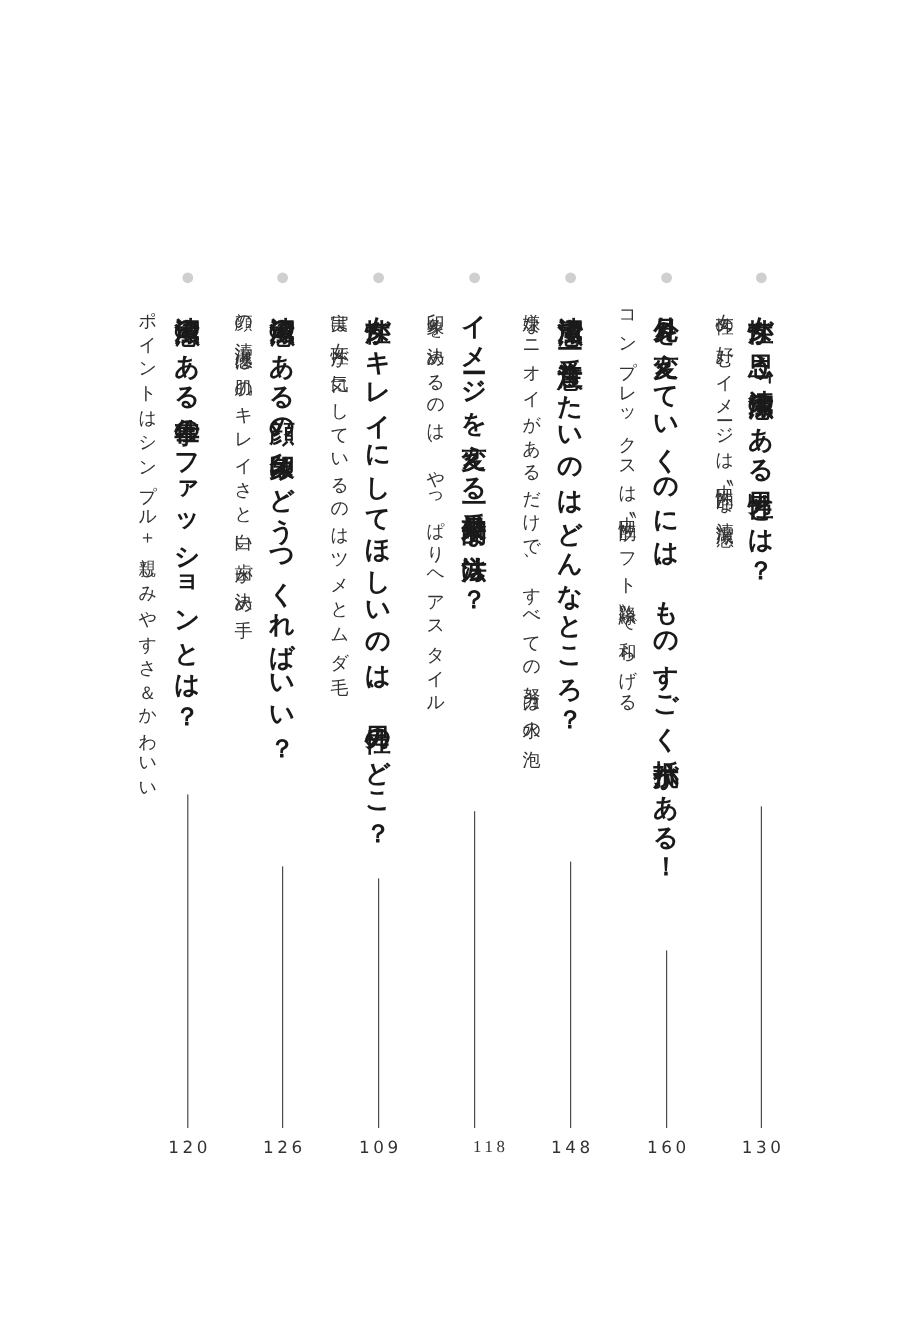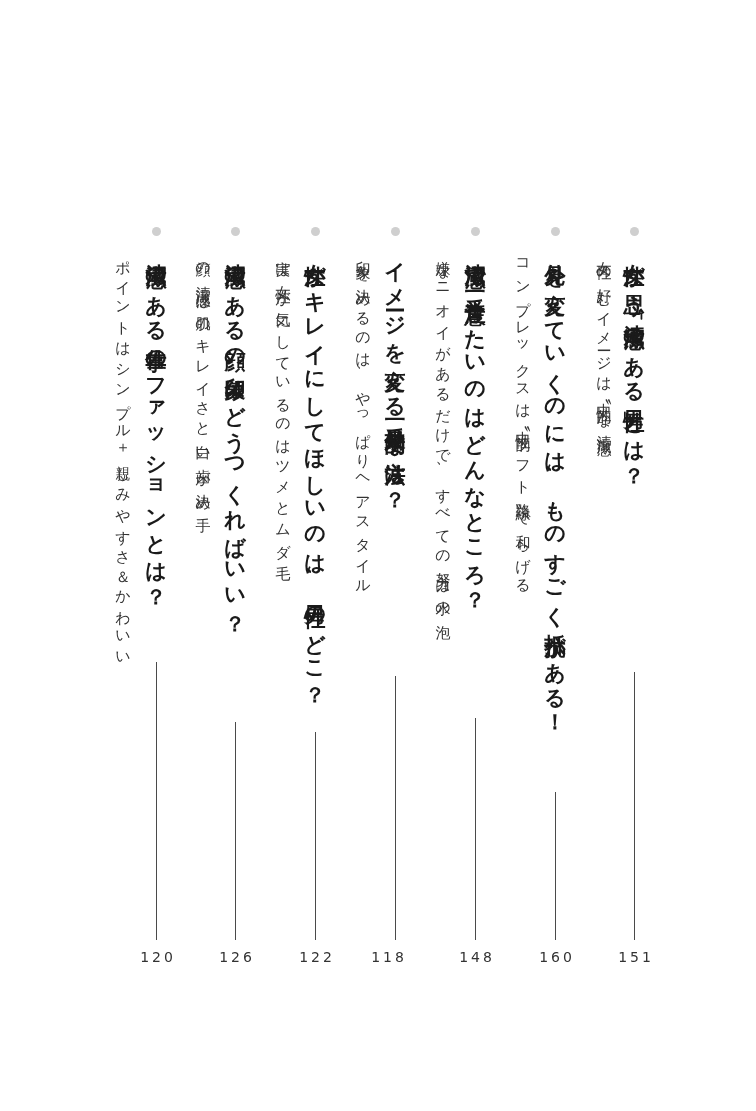--- a/index.html
+++ b/index.html
@@ -22,21 +22,21 @@
 </head>
 <body>
 
 <div class="toc">
 
   <div class="entry" style="left:594px;">
     <span class="dot" style="left:36px;"></span>
     <span class="title" style="left:29px;">女性が思う「清潔感のある男性」とは？</span>
     <span class="subtitle" style="left:2px;">女性の好むイメージは〝中性的な清潔感〟</span>
     <span class="leader" style="left:40px; top:672px; bottom:auto; height:268px;"></span>
-    <span class="page" style="left:12px;">151</span>
+    <span class="page" style="left:12px;">130</span>
   </div>
 
   <div class="entry" style="left:515px;">
     <span class="dot" style="left:36px;"></span>
     <span class="title" style="left:29px;">外見を変えていくのには、ものすごく抵抗がある！</span>
     <span class="subtitle" style="left:0px;">コンプレックスは〝中性的ソフト路線〟で和らげる</span>
     <span class="leader" style="left:40px; top:792px; bottom:auto; height:148px;"></span>
     <span class="page" style="left:12px;">160</span>
   </div>
 
@@ -46,29 +46,29 @@
     <span class="subtitle" style="left:0px;">嫌なニオイがあるだけで、すべての努力は水の泡</span>
     <span class="leader" style="left:40px; top:718px; bottom:auto; height:222px;"></span>
     <span class="page" style="left:12px;">148</span>
   </div>
 
   <div class="entry" style="left:355px;">
     <span class="dot" style="left:36px;"></span>
     <span class="title" style="left:29px;">イメージを変える一番効果的な方法は？</span>
     <span class="subtitle" style="left:0px;">印象を決めるのは、やっぱりヘアスタイル</span>
     <span class="leader" style="left:40px; top:676px; bottom:auto; height:264px;"></span>
-    <span class="page" style="left:4px;">118</span>
+    <span class="page" style="left:24px;font-family:Liberation Serif, serif;">118</span>
   </div>
 
   <div class="entry" style="left:275px;">
     <span class="dot" style="left:36px;"></span>
     <span class="title" style="left:29px;">女性がキレイにしてほしいのは、男性のどこ？</span>
     <span class="subtitle" style="left:0px;">実は女性が気にしているのはツメとムダ毛</span>
     <span class="leader" style="left:40px; top:732px; bottom:auto; height:208px;"></span>
-    <span class="page" style="left:12px;">122</span>
+    <span class="page" style="left:12px;">109</span>
   </div>
 
   <div class="entry" style="left:195px;">
     <span class="dot" style="left:36px;"></span>
     <span class="title" style="left:29px;">清潔感のある顔の印象はどうつくればいい？</span>
     <span class="subtitle" style="left:0px;">顔の清潔感は肌のキレイさと白い歯が決め手</span>
     <span class="leader" style="left:40px; top:722px; bottom:auto; height:218px;"></span>
     <span class="page" style="left:12px;">126</span>
   </div>
 

